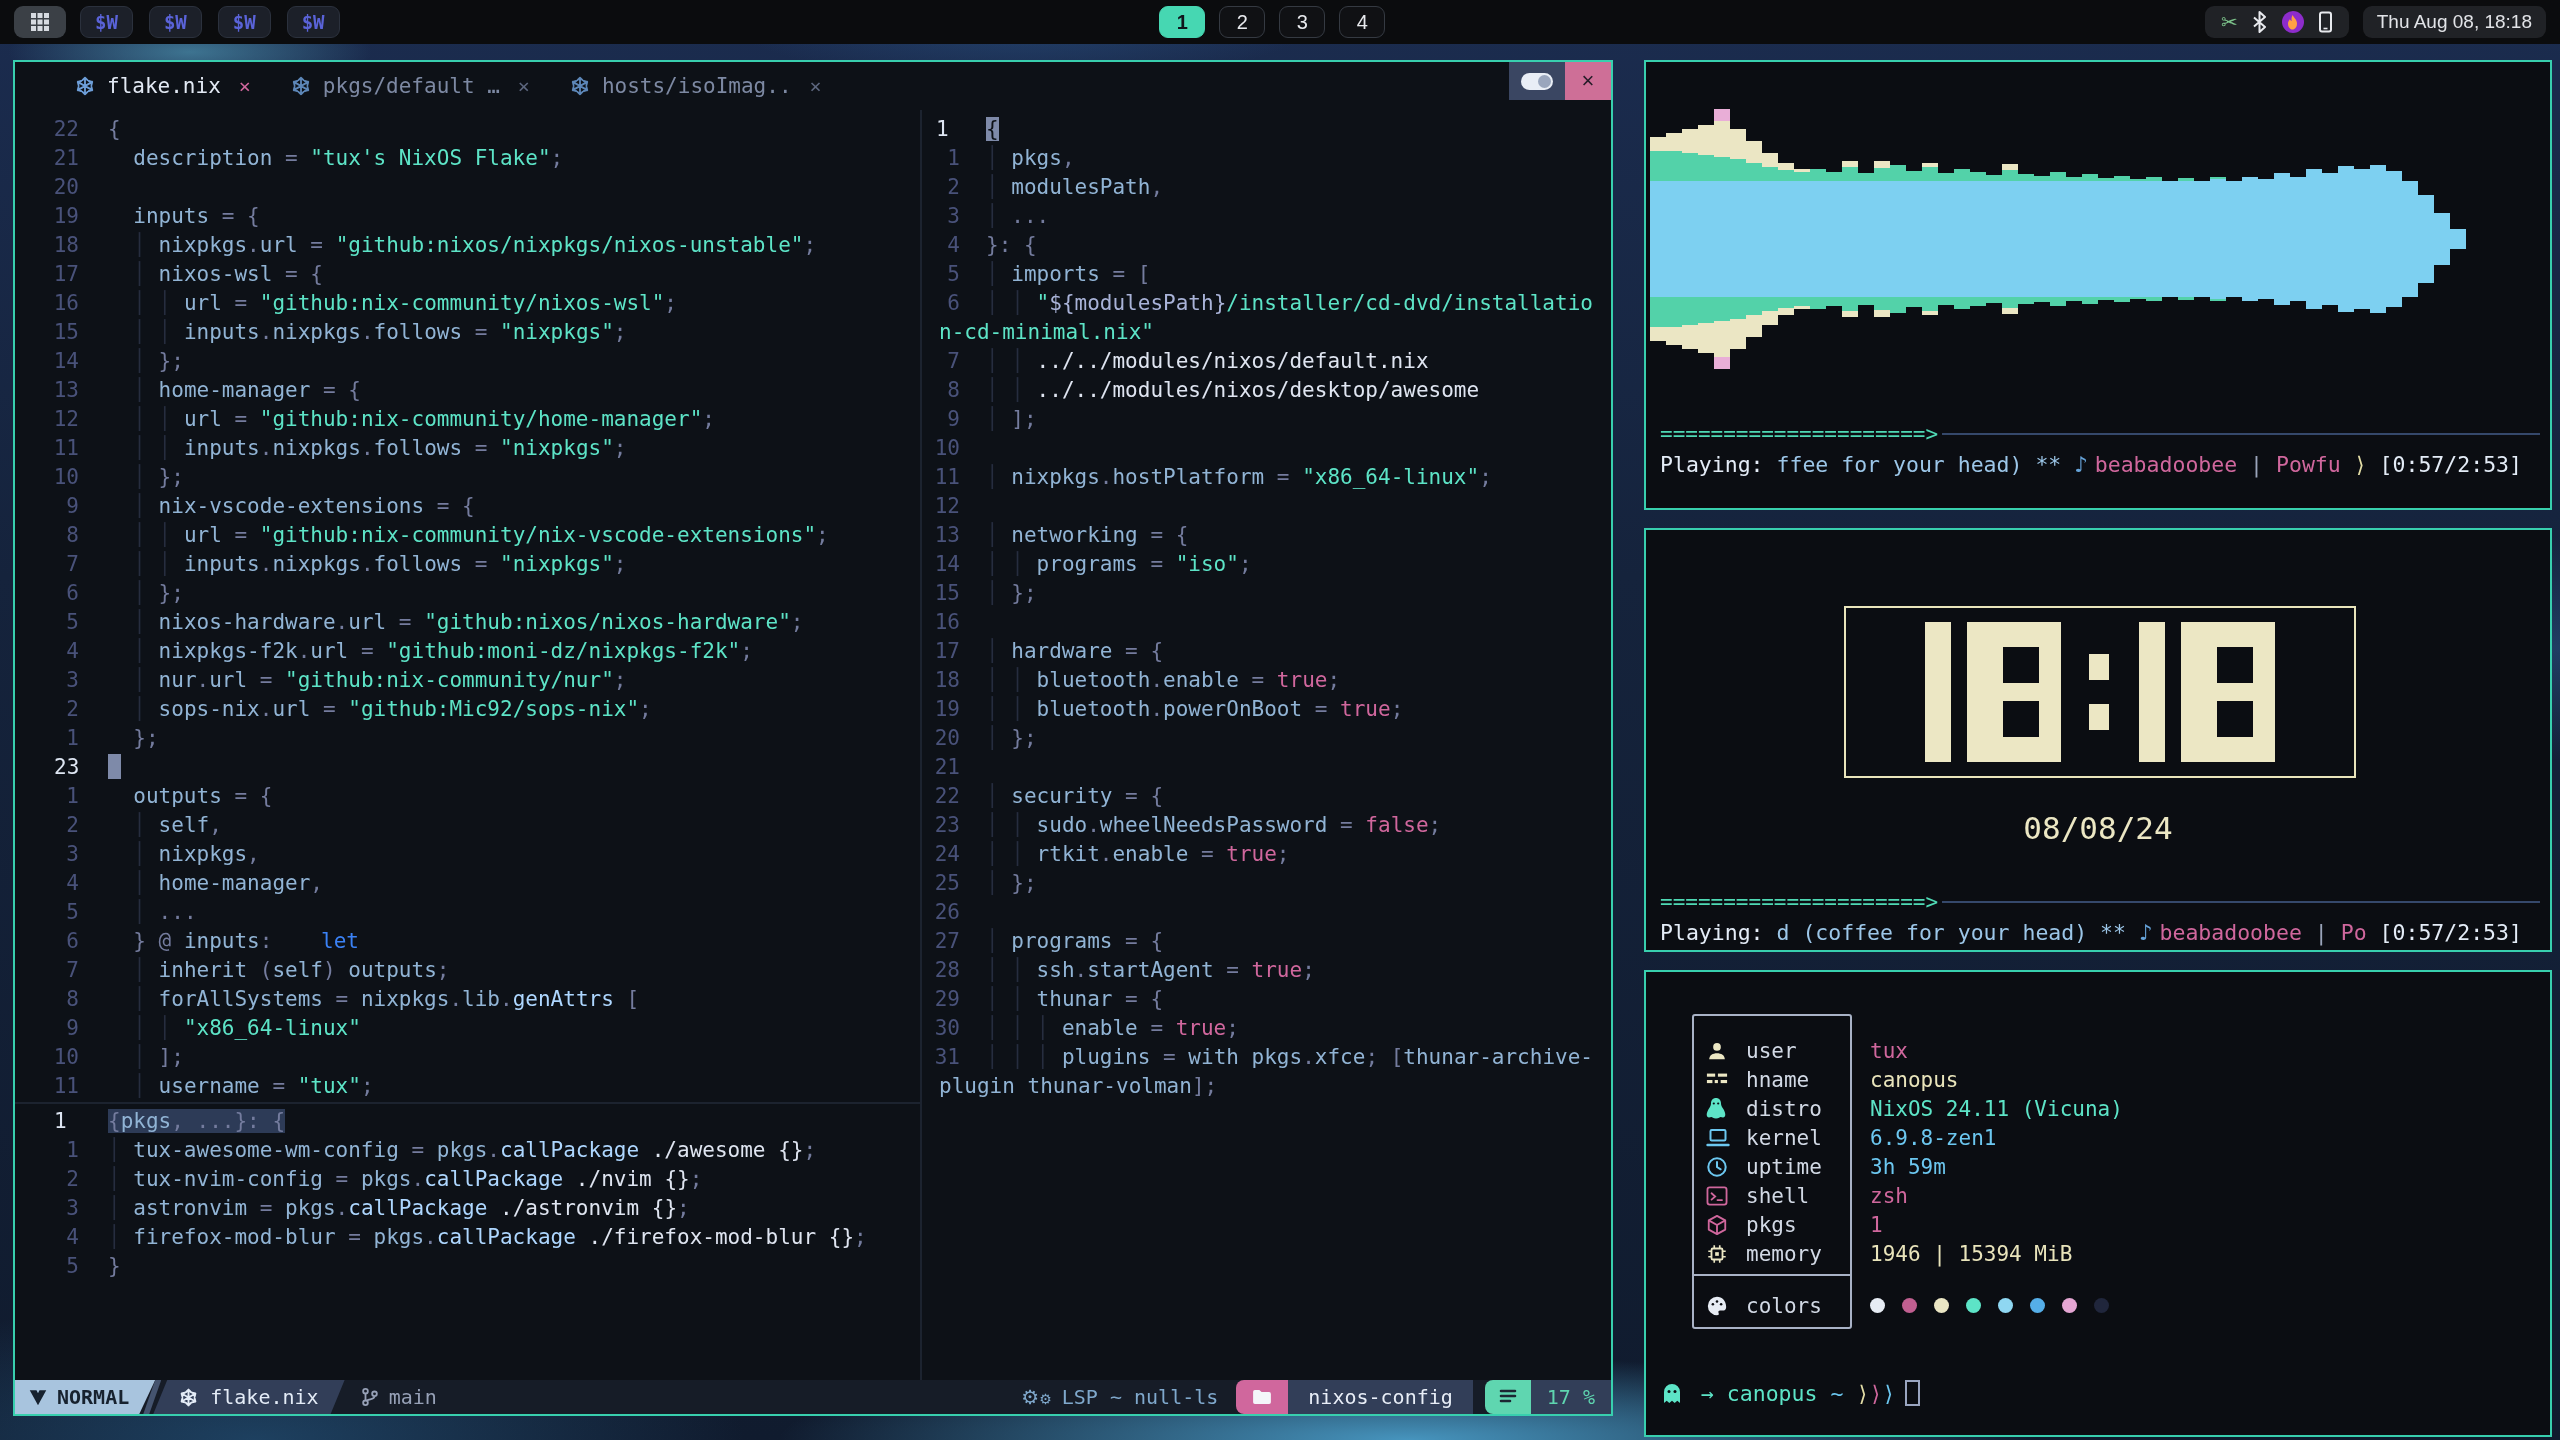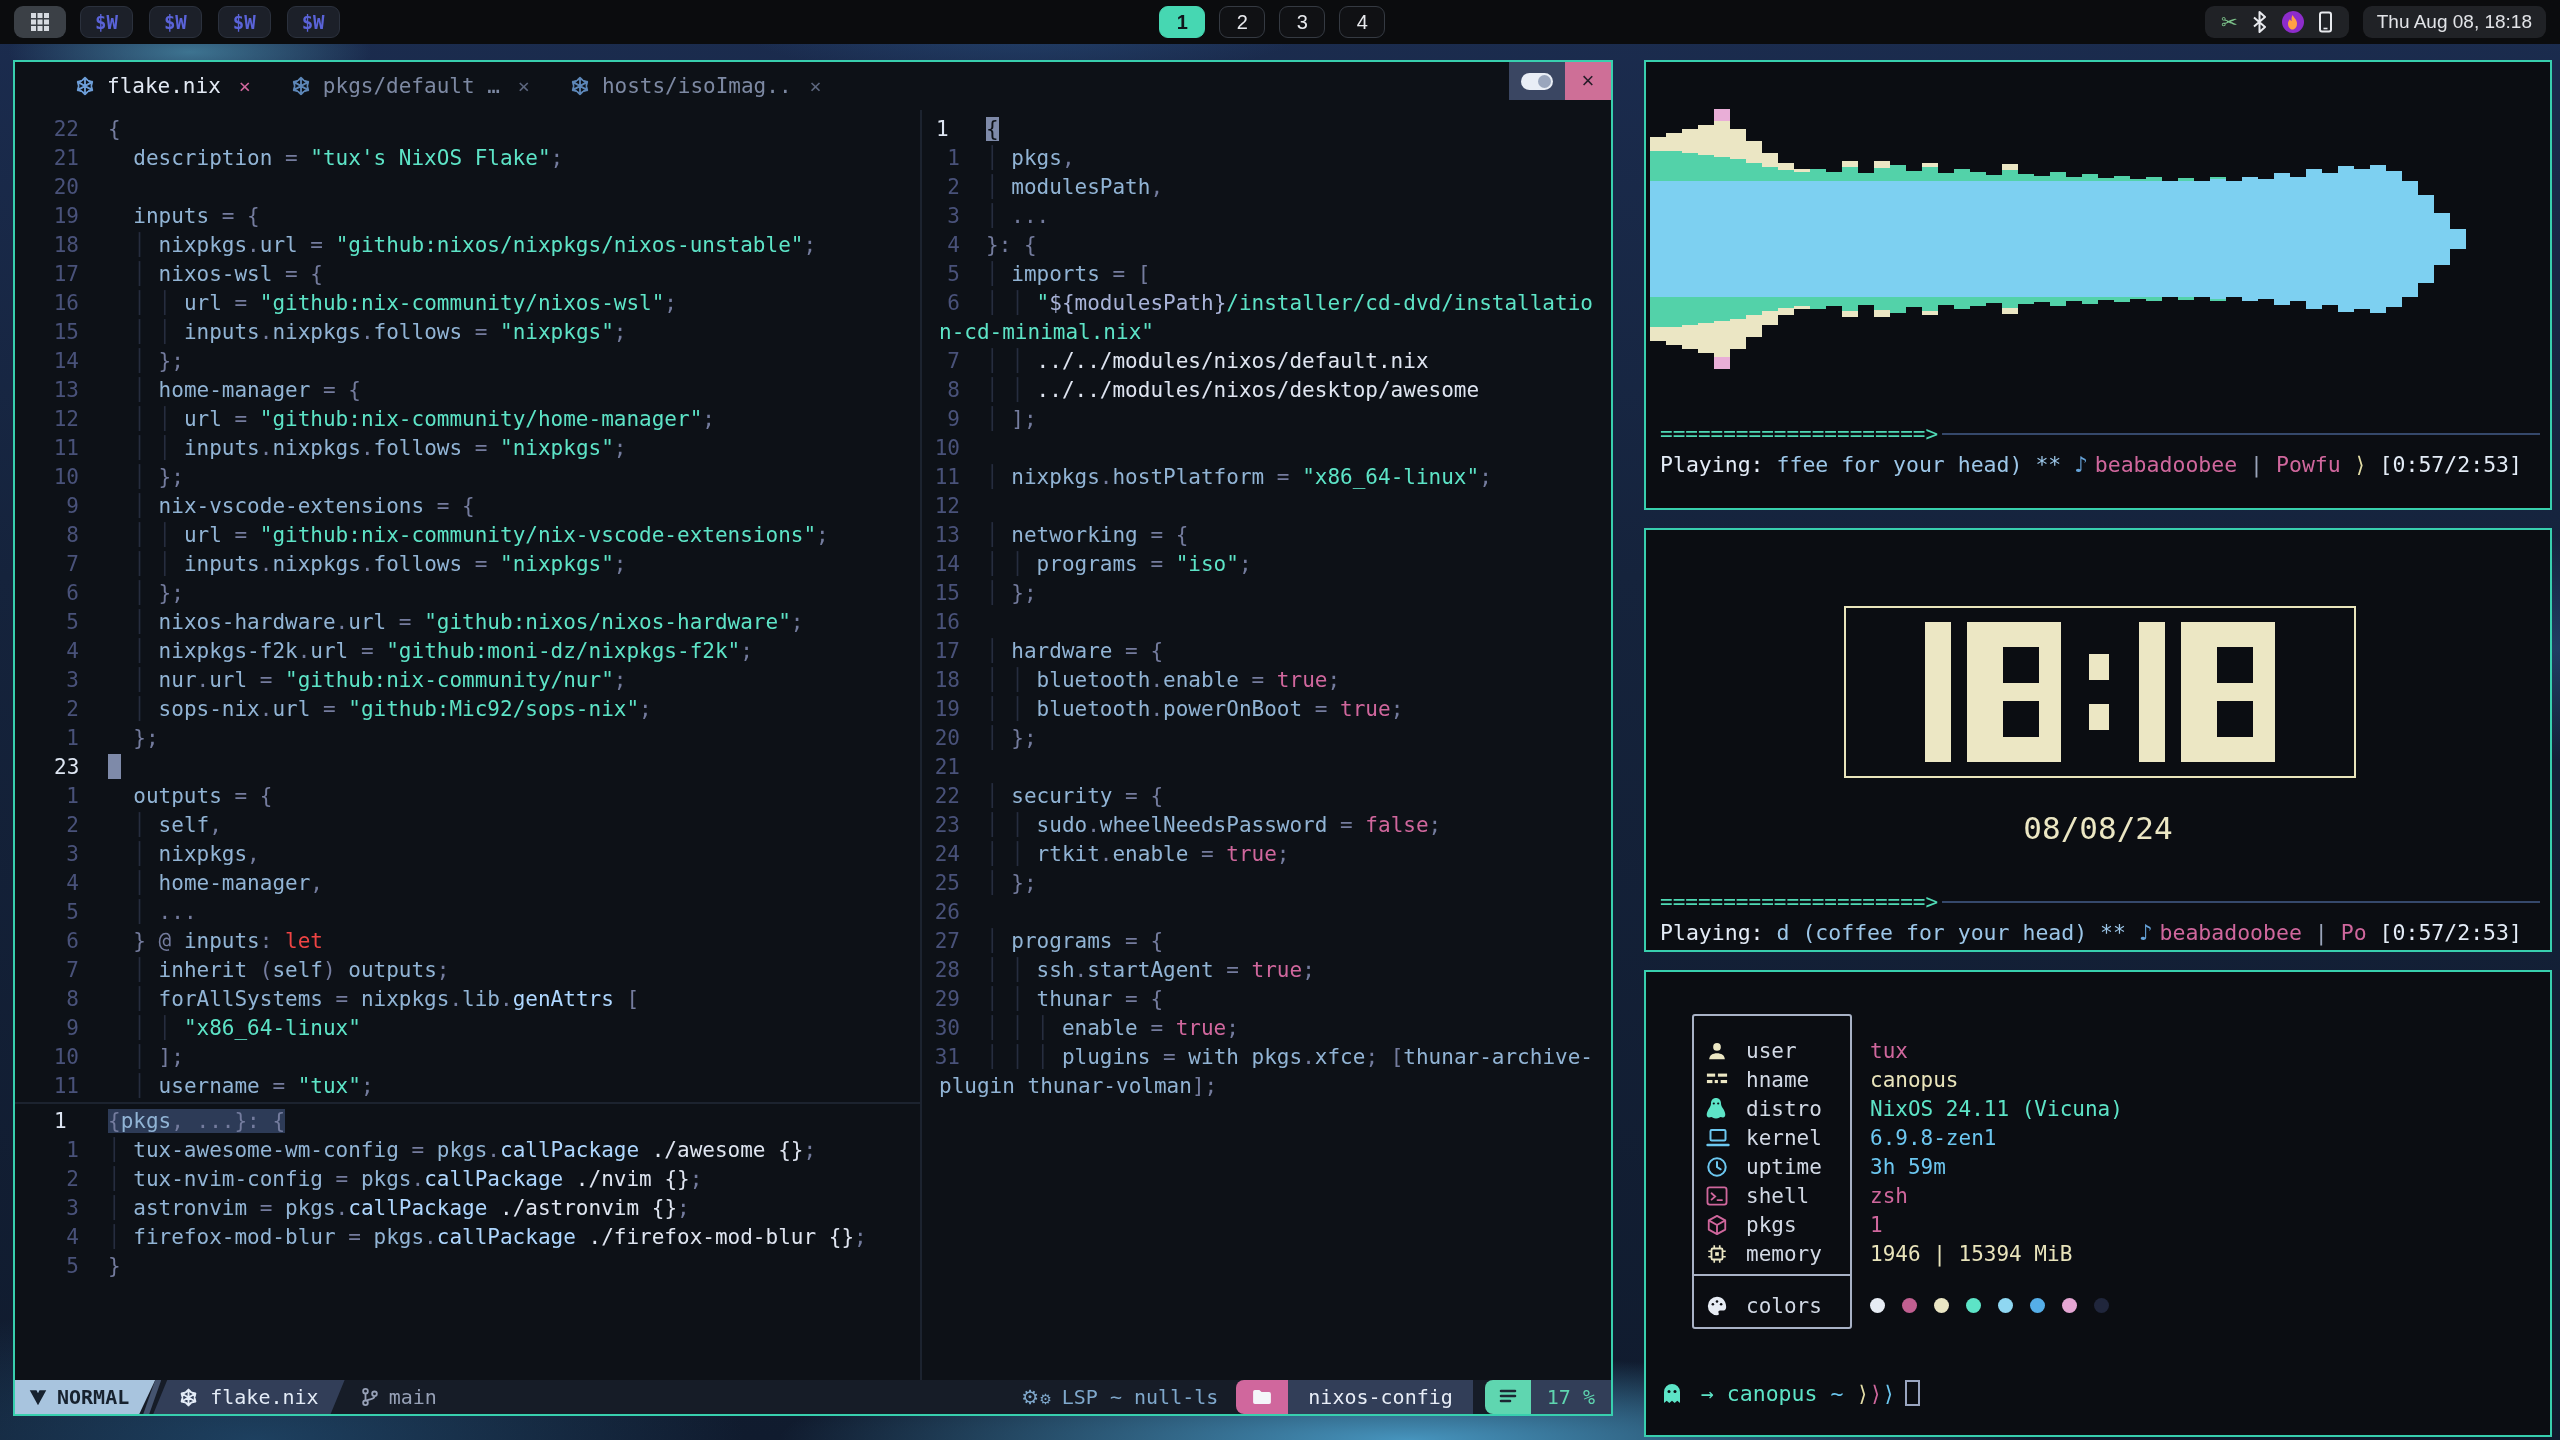--- a/index.html
+++ b/index.html
@@ -248,21 +248,21 @@
       <div class="crow"><span class="lnum">4</span><span class="ctext"><span style="color: rgb(166, 172, 205);">  </span><span style="color: rgb(38, 45, 63);">│ </span><span style="color: rgb(145, 180, 213);">nixpkgs-f2k</span><span style="color: rgb(116, 124, 158);">.</span><span style="color: rgb(145, 180, 213);">url</span><span style="color: rgb(116, 124, 158);"> = </span><span style="color: rgb(93, 228, 199);">"github:moni-dz/nixpkgs-f2k"</span><span style="color: rgb(116, 124, 158);">;</span></span></div>
       <div class="crow"><span class="lnum">3</span><span class="ctext"><span style="color: rgb(166, 172, 205);">  </span><span style="color: rgb(38, 45, 63);">│ </span><span style="color: rgb(145, 180, 213);">nur</span><span style="color: rgb(116, 124, 158);">.</span><span style="color: rgb(145, 180, 213);">url</span><span style="color: rgb(116, 124, 158);"> = </span><span style="color: rgb(93, 228, 199);">"github:nix-community/nur"</span><span style="color: rgb(116, 124, 158);">;</span></span></div>
       <div class="crow"><span class="lnum">2</span><span class="ctext"><span style="color: rgb(166, 172, 205);">  </span><span style="color: rgb(38, 45, 63);">│ </span><span style="color: rgb(145, 180, 213);">sops-nix</span><span style="color: rgb(116, 124, 158);">.</span><span style="color: rgb(145, 180, 213);">url</span><span style="color: rgb(116, 124, 158);"> = </span><span style="color: rgb(93, 228, 199);">"github:Mic92/sops-nix"</span><span style="color: rgb(116, 124, 158);">;</span></span></div>
       <div class="crow"><span class="lnum">1</span><span class="ctext"><span style="color: rgb(166, 172, 205);">  </span><span style="color: rgb(116, 124, 158);">};</span></span></div>
       <div class="crow"><span class="lnum cur">23</span><span class="ctext"><span class="cursor-block"></span></span></div>
       <div class="crow"><span class="lnum">1</span><span class="ctext"><span style="color: rgb(166, 172, 205);">  </span><span style="color: rgb(145, 180, 213);">outputs</span><span style="color: rgb(116, 124, 158);"> = {</span></span></div>
       <div class="crow"><span class="lnum">2</span><span class="ctext"><span style="color: rgb(166, 172, 205);">  </span><span style="color: rgb(38, 45, 63);">│ </span><span style="color: rgb(145, 180, 213);">self</span><span style="color: rgb(116, 124, 158);">,</span></span></div>
       <div class="crow"><span class="lnum">3</span><span class="ctext"><span style="color: rgb(166, 172, 205);">  </span><span style="color: rgb(38, 45, 63);">│ </span><span style="color: rgb(145, 180, 213);">nixpkgs</span><span style="color: rgb(116, 124, 158);">,</span></span></div>
       <div class="crow"><span class="lnum">4</span><span class="ctext"><span style="color: rgb(166, 172, 205);">  </span><span style="color: rgb(38, 45, 63);">│ </span><span style="color: rgb(145, 180, 213);">home-manager</span><span style="color: rgb(116, 124, 158);">,</span></span></div>
       <div class="crow"><span class="lnum">5</span><span class="ctext"><span style="color: rgb(166, 172, 205);">  </span><span style="color: rgb(38, 45, 63);">│ </span><span style="color: rgb(116, 124, 158);">...</span></span></div>
-      <div class="crow"><span class="lnum">6</span><span class="ctext"><span style="color: rgb(166, 172, 205);">  </span><span style="color: rgb(116, 124, 158);">} </span><span style="color: rgb(116, 124, 158);">@ </span><span style="color: rgb(145, 180, 213);">inputs</span><span style="color: rgb(116, 124, 158);">: </span><span style="color: #ef4444;">let</span></span></div>
+      <div class="crow"><span class="lnum">6</span><span class="ctext"><span style="color: rgb(166, 172, 205);">  </span><span style="color: rgb(116, 124, 158);">} </span><span style="color: rgb(116, 124, 158);">@ </span><span style="color: rgb(145, 180, 213);">inputs</span><span style="color: rgb(116, 124, 158);">: </span><span style="color: #3b82f6; margin-left: 36px;">let</span></span></div>
       <div class="crow"><span class="lnum">7</span><span class="ctext"><span style="color: rgb(166, 172, 205);">  </span><span style="color: rgb(38, 45, 63);">│ </span><span style="color: rgb(145, 180, 213);">inherit</span><span style="color: rgb(116, 124, 158);"> (</span><span style="color: rgb(145, 180, 213);">self</span><span style="color: rgb(116, 124, 158);">) </span><span style="color: rgb(145, 180, 213);">outputs</span><span style="color: rgb(116, 124, 158);">;</span></span></div>
       <div class="crow"><span class="lnum">8</span><span class="ctext"><span style="color: rgb(166, 172, 205);">  </span><span style="color: rgb(38, 45, 63);">│ </span><span style="color: rgb(145, 180, 213);">forAllSystems</span><span style="color: rgb(116, 124, 158);"> = </span><span style="color: rgb(145, 180, 213);">nixpkgs</span><span style="color: rgb(116, 124, 158);">.</span><span style="color: rgb(145, 180, 213);">lib</span><span style="color: rgb(116, 124, 158);">.</span><span style="color: rgb(174, 215, 255);">genAttrs</span><span style="color: rgb(116, 124, 158);"> [</span></span></div>
       <div class="crow"><span class="lnum">9</span><span class="ctext"><span style="color: rgb(166, 172, 205);">  </span><span style="color: rgb(38, 45, 63);">│ </span><span style="color: rgb(38, 45, 63);">│ </span><span style="color: rgb(93, 228, 199);">"x86_64-linux"</span></span></div>
       <div class="crow"><span class="lnum">10</span><span class="ctext"><span style="color: rgb(166, 172, 205);">  </span><span style="color: rgb(38, 45, 63);">│ </span><span style="color: rgb(116, 124, 158);">];</span></span></div>
       <div class="crow"><span class="lnum">11</span><span class="ctext"><span style="color: rgb(166, 172, 205);">  </span><span style="color: rgb(38, 45, 63);">│ </span><span style="color: rgb(145, 180, 213);">username</span><span style="color: rgb(116, 124, 158);"> = </span><span style="color: rgb(93, 228, 199);">"tux"</span><span style="color: rgb(116, 124, 158);">;</span></span></div>
     </div>
   <div class="pane" id="pane-bottom">
       <div class="crow"><span class="lnum cur">1</span><span class="ctext"><span class="linehl"><span style="color: rgb(116, 124, 158);">{</span><span style="color: rgb(145, 180, 213);">pkgs</span><span style="color: rgb(116, 124, 158);">, </span><span style="color: rgb(116, 124, 158);">...</span><span style="color: rgb(116, 124, 158);">}: {</span></span></span></div>
       <div class="crow"><span class="lnum">1</span><span class="ctext"><span style="color: rgb(38, 45, 63);">│ </span><span style="color: rgb(145, 180, 213);">tux-awesome-wm-config</span><span style="color: rgb(116, 124, 158);"> = </span><span style="color: rgb(145, 180, 213);">pkgs</span><span style="color: rgb(116, 124, 158);">.</span><span style="color: rgb(174, 215, 255);">callPackage</span><span style="color: rgb(166, 172, 205);"> </span><span style="color: rgb(223, 229, 241);">./awesome</span><span style="color: rgb(166, 172, 205);"> </span><span style="color: rgb(223, 229, 241);">{}</span><span style="color: rgb(116, 124, 158);">;</span></span></div>
       <div class="crow"><span class="lnum">2</span><span class="ctext"><span style="color: rgb(38, 45, 63);">│ </span><span style="color: rgb(145, 180, 213);">tux-nvim-config</span><span style="color: rgb(116, 124, 158);"> = </span><span style="color: rgb(145, 180, 213);">pkgs</span><span style="color: rgb(116, 124, 158);">.</span><span style="color: rgb(174, 215, 255);">callPackage</span><span style="color: rgb(166, 172, 205);"> </span><span style="color: rgb(223, 229, 241);">./nvim</span><span style="color: rgb(166, 172, 205);"> </span><span style="color: rgb(223, 229, 241);">{}</span><span style="color: rgb(116, 124, 158);">;</span></span></div>

